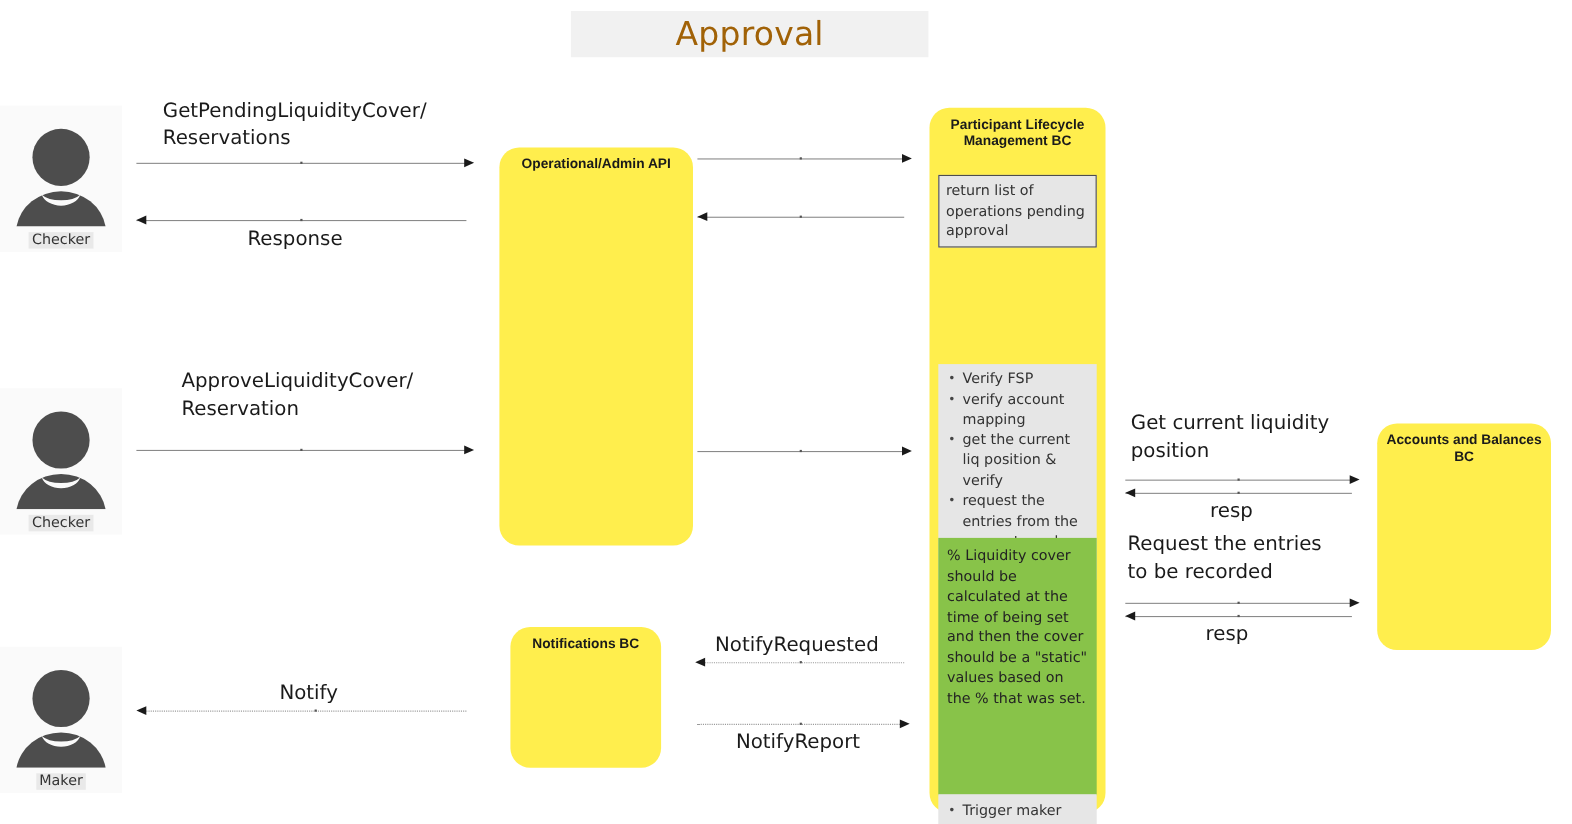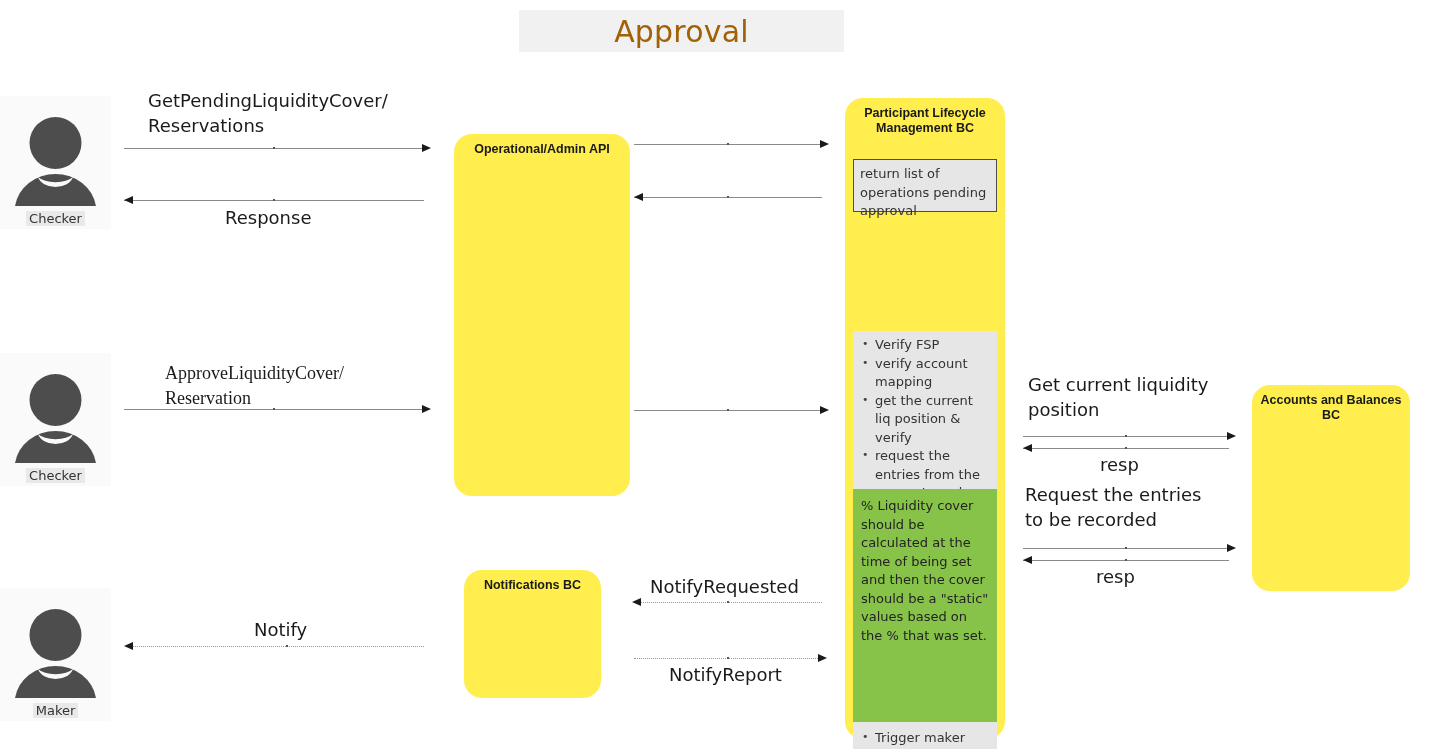--- a/index.html
+++ b/index.html
@@ -145,21 +145,21 @@
   </div>
 
   <div class="llbox" style="left:454px;top:98px;width:176px;height:362px;margin-top:36px;">
     <div class="llhead">Operational/Admin API</div>
   </div>
 
   <div class="llbox" style="left:845px;top:98px;width:160px;height:641px;">
     <div class="llhead">Participant Lifecycle Management BC</div>
   </div>
 
-  <div class="note gray" style="left:853px;top:159px;width:144px;height:53px;">return list of operations pending approval</div>
+  <div class="note gray" style="left:853px;top:159px;width:144px;height:66px;">return list of operations pending approval</div>
 
   <div class="note gray noborder" style="left:853px;top:287px;width:144px;height:196px;">
     <ul>
       <li>Verify FSP</li>
       <li>verify account mapping</li>
       <li>get the current liq position &amp; verify</li>
       <li>request the entries from the accounts and balances</li>
     </ul>
   </div>
 
@@ -200,21 +200,21 @@
     <div class="head right" style="left:820px;top:140px;"></div>
   </div>
 
   <div class="msg">
     <div class="line" style="left:634px;top:197px;width:188px;"></div>
     <div class="midtick" style="left:727px;top:196px;"></div>
     <div class="head left" style="left:634px;top:193px;"></div>
   </div>
 
   <div class="msg">
-    <div class="lbl" style="left:165px;top:361px;width:300px;font-family:Liberation Serif, serif;">ApproveLiquidityCover/
+    <div class="lbl" style="left:165px;top:334px;width:300px;">ApproveLiquidityCover/
 Reservation</div>
     <div class="line" style="left:124px;top:409px;width:300px;"></div>
     <div class="midtick" style="left:273px;top:408px;"></div>
     <div class="head right" style="left:422px;top:405px;"></div>
   </div>
 
   <div class="msg">
     <div class="line" style="left:634px;top:410px;width:188px;"></div>
     <div class="midtick" style="left:727px;top:409px;"></div>
     <div class="head right" style="left:820px;top:406px;"></div>

